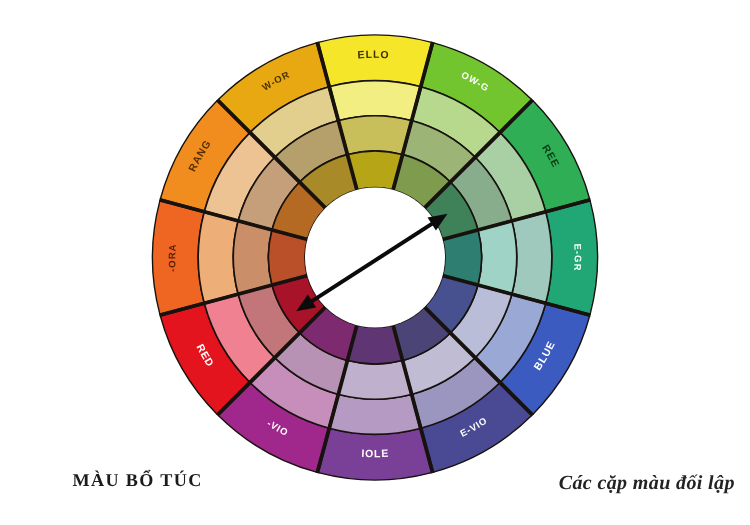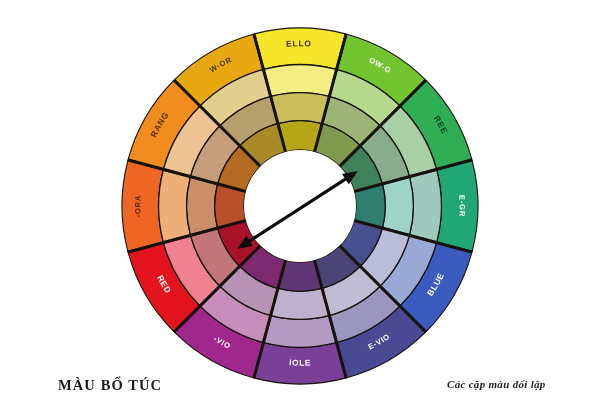--- a/index.html
+++ b/index.html
@@ -43,21 +43,21 @@
     font-weight: bold;
     font-size: 14.5px;
     letter-spacing: 1.1px;
   }
   #caption-right {
     left: 447px;
     top: 378px;
     font-family: "Liberation Serif", serif;
     font-style: italic;
     font-weight: bold;
-    font-size: 11px;
+    font-size: 16px;
     letter-spacing: 0.3px;
     color: #232323;
   }
   .sector-label {
     font-family: "Liberation Sans", sans-serif;
     font-weight: bold;
     letter-spacing: 0.7px;
   }
 </style>
 </head>

